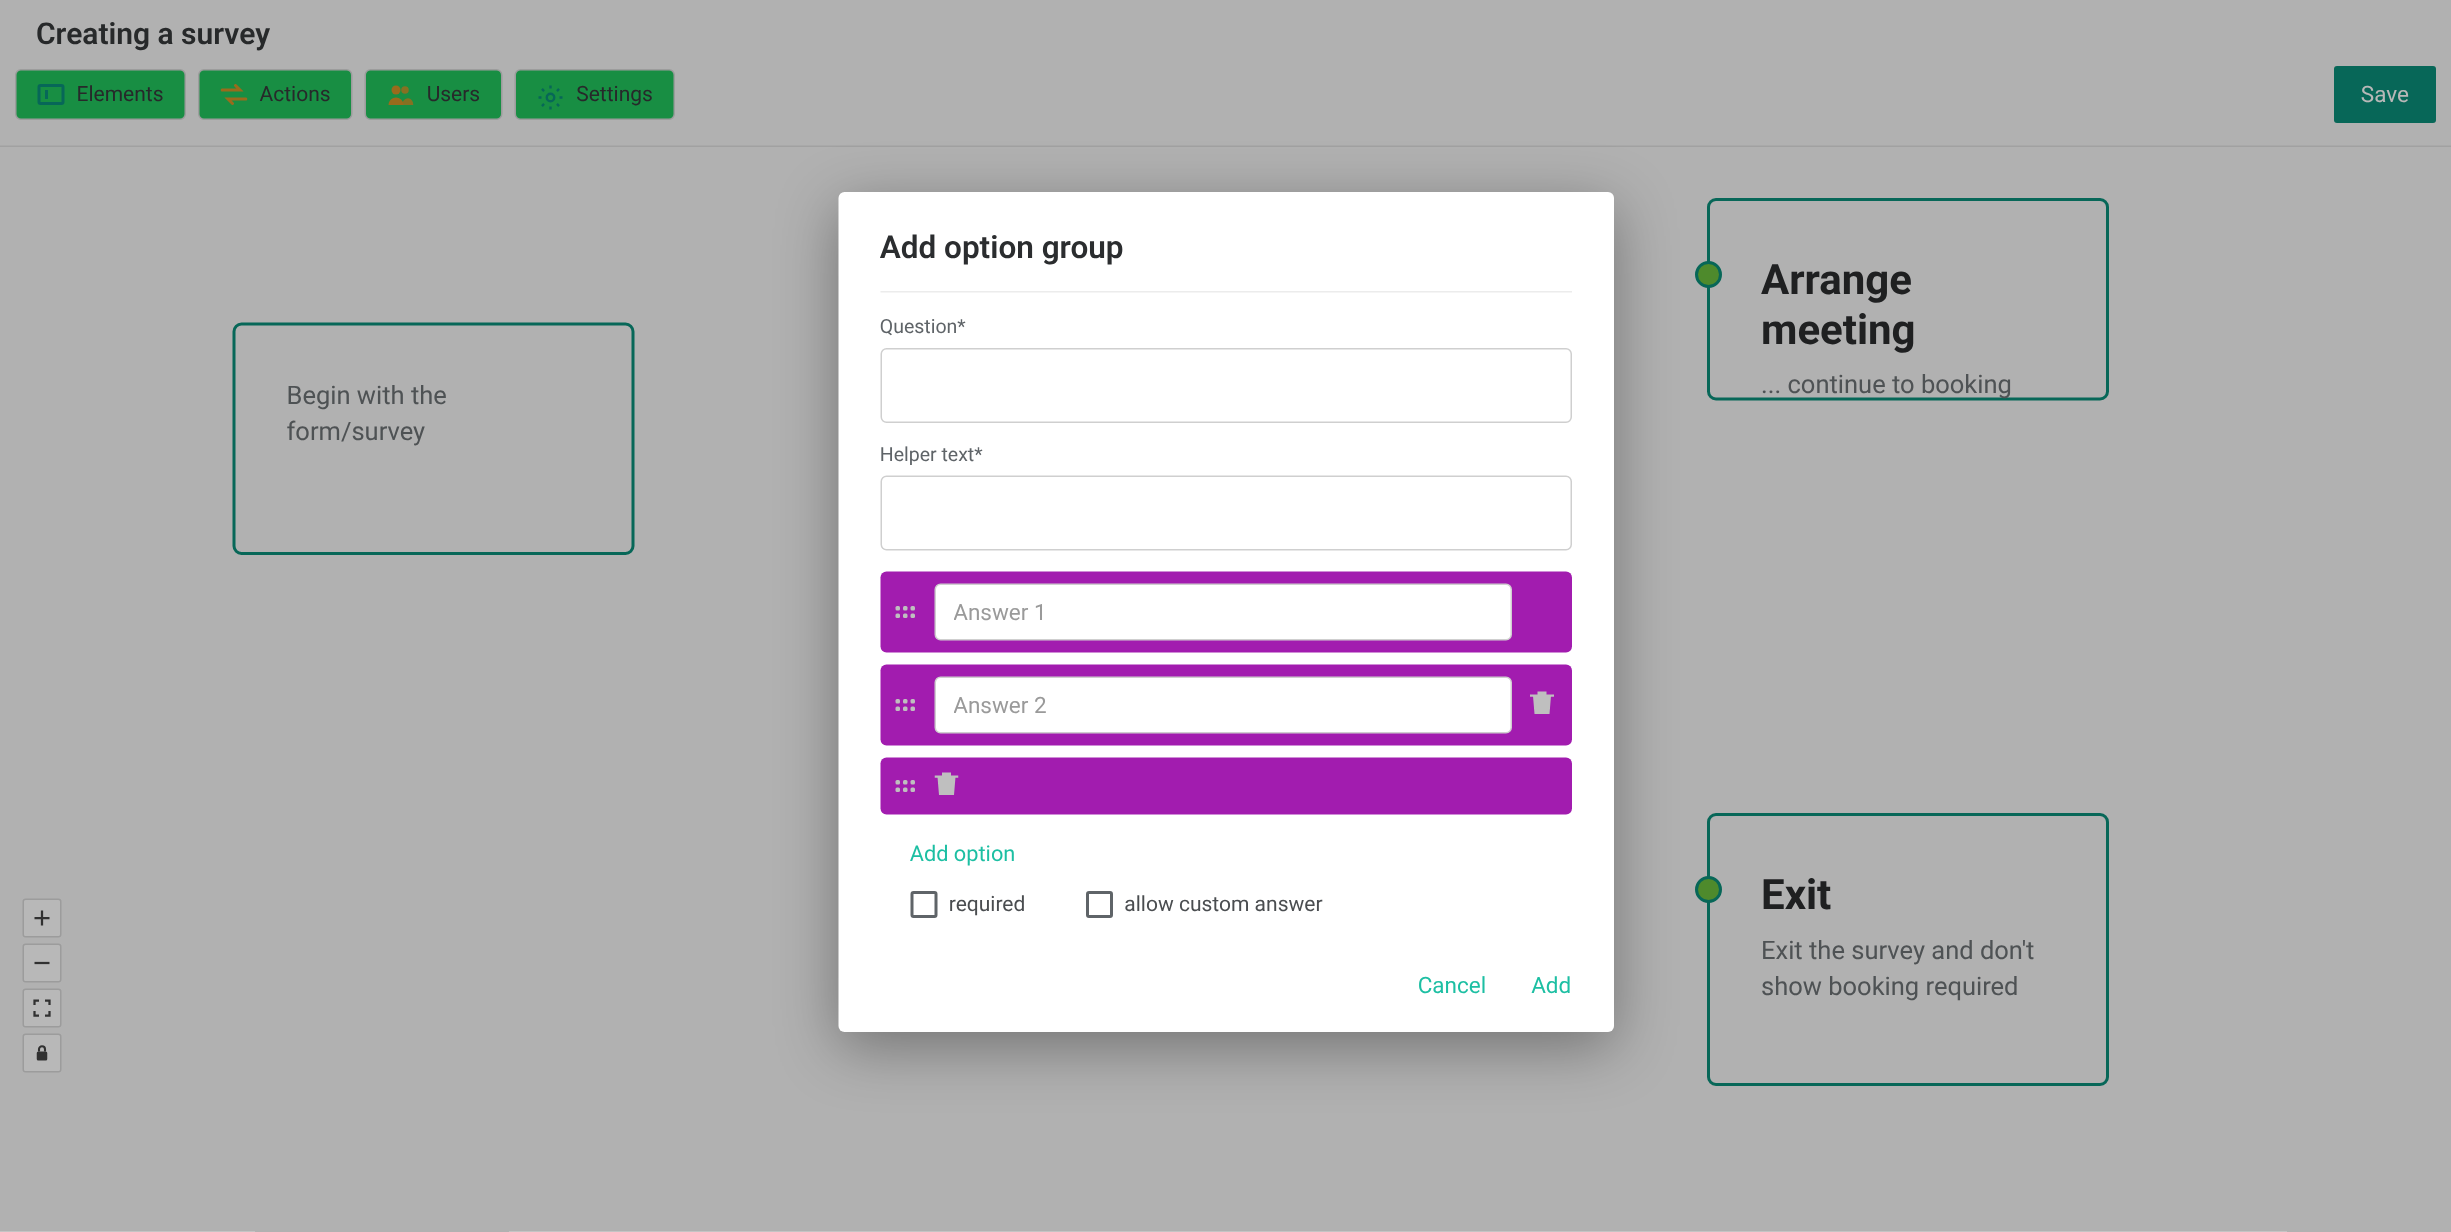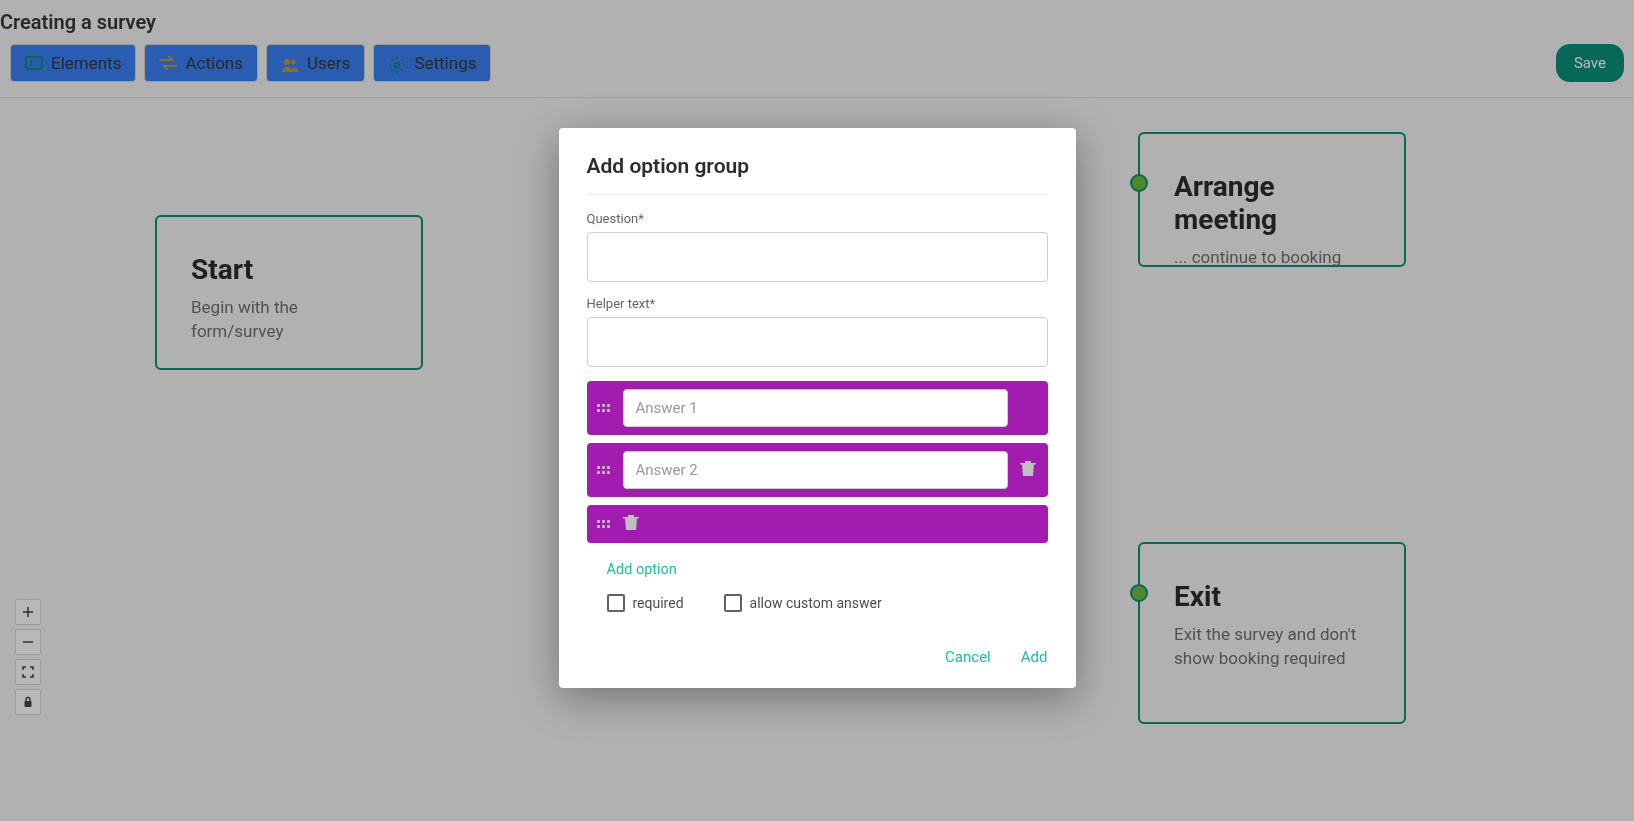--- a/index.html
+++ b/index.html
@@ -1,31 +1,31 @@
 <!DOCTYPE html>
 <html><head>
 <meta charset="utf-8">
 <style>
   * { box-sizing: border-box; margin: 0; padding: 0; font-family: -apple-system, BlinkMacSystemFont, "Segoe UI", Roboto, Helvetica, Arial, sans-serif; }
   body { width: 1634px; height: 821px; background: #f5f5f5; overflow: hidden; position: relative; }
 
-  .page-title { font-size: 20px; font-weight: 600; color: #36393b; padding: 10px 0 0; }
+  .page-title { font-size: 20px; font-weight: 600; color: #36393b; padding: 10px 24px 0; }
 
   .toolbar { display: flex; align-items: center; padding: 10px 10px 15px; border-bottom: 1px solid #e0e0e0; }
   .t-group { display: flex; gap: 8px; }
-  .t-btn { display: inline-flex; align-items: center; gap: 8px; background: #3b82f6; border: 1px solid #d9d9d9; border-radius: 4px; padding: 8px 14px; font-size: 17px; color: #36393b; cursor: pointer; }
+  .t-btn { display: inline-flex; align-items: center; gap: 8px; background: #22c55e; border: 1px solid #d9d9d9; border-radius: 4px; padding: 8px 14px; font-size: 14px; color: #36393b; cursor: pointer; }
   .t-btn .icn { width: 18px; height: 14px; display:inline-block; }
   .icn-elements { border: 2px solid #0b8f7a; border-radius: 2px; position:relative; }
   .icn-elements::after { content:""; position:absolute; left:3px; top:2px; width:2px; height:6px; background:#0b8f7a; }
   .icn-actions { position:relative; }
   .icn-actions svg { display:block; }
   .icn-users { color:#d49528; }
   .icn-settings { color:#0b8f7a; }
   .spacer { flex:1; }
-  .save-btn { background:#0b8f7a; color:#fff; border:none; border-radius:14px; padding:10px 18px; font-size:15px; cursor:pointer; }
+  .save-btn { background:#0b8f7a; color:#fff; border:none; border-radius:2px; padding:10px 18px; font-size:15px; cursor:pointer; }
 
   .canvas { position:absolute; top:100px; left:0; right:0; bottom:0; }
 
   .node { position:absolute; border:2px solid #0b8f7a; border-radius:6px; background:transparent; padding:36px 34px; width:268px; }
   .node h2 { font-size:28px; font-weight:700; color:#2b2d2f; margin-bottom:10px; }
   .node p { font-size:17px; color:#6d7275; line-height:1.4; }
   .port { position:absolute; width:18px; height:18px; border-radius:50%; background:#6cbf3e; border:2px solid #0b8f7a; left:-10px; top:40px; }
 
   .zoom-controls { position:absolute; left:15px; bottom:106px; display:flex; flex-direction:column; gap:4px; }
   .zc { width:26px; height:26px; background:#fff; border:1px solid #d9d9d9; border-radius:2px; display:flex; align-items:center; justify-content:center; font-size:15px; color:#444; cursor:pointer; }
@@ -91,21 +91,20 @@
       </span>
       <span>Settings</span>
     </button>
   </div>
   <div class="spacer"></div>
   <button class="save-btn">Save</button>
 </div>
 
 <div class="canvas">
   <div class="node" style="left:155px; top:115px; height:155px;">
-    <h2>Start</h2>
     <p>Begin with the form/survey</p>
   </div>
   <div class="node" style="left:1138px; top:32px; height:135px;">
     <div class="port"></div>
     <h2>Arrange meeting</h2>
     <p>... continue to booking</p>
   </div>
   <div class="node" style="left:1138px; top:442px; height:182px;">
     <div class="port"></div>
     <h2>Exit</h2>

